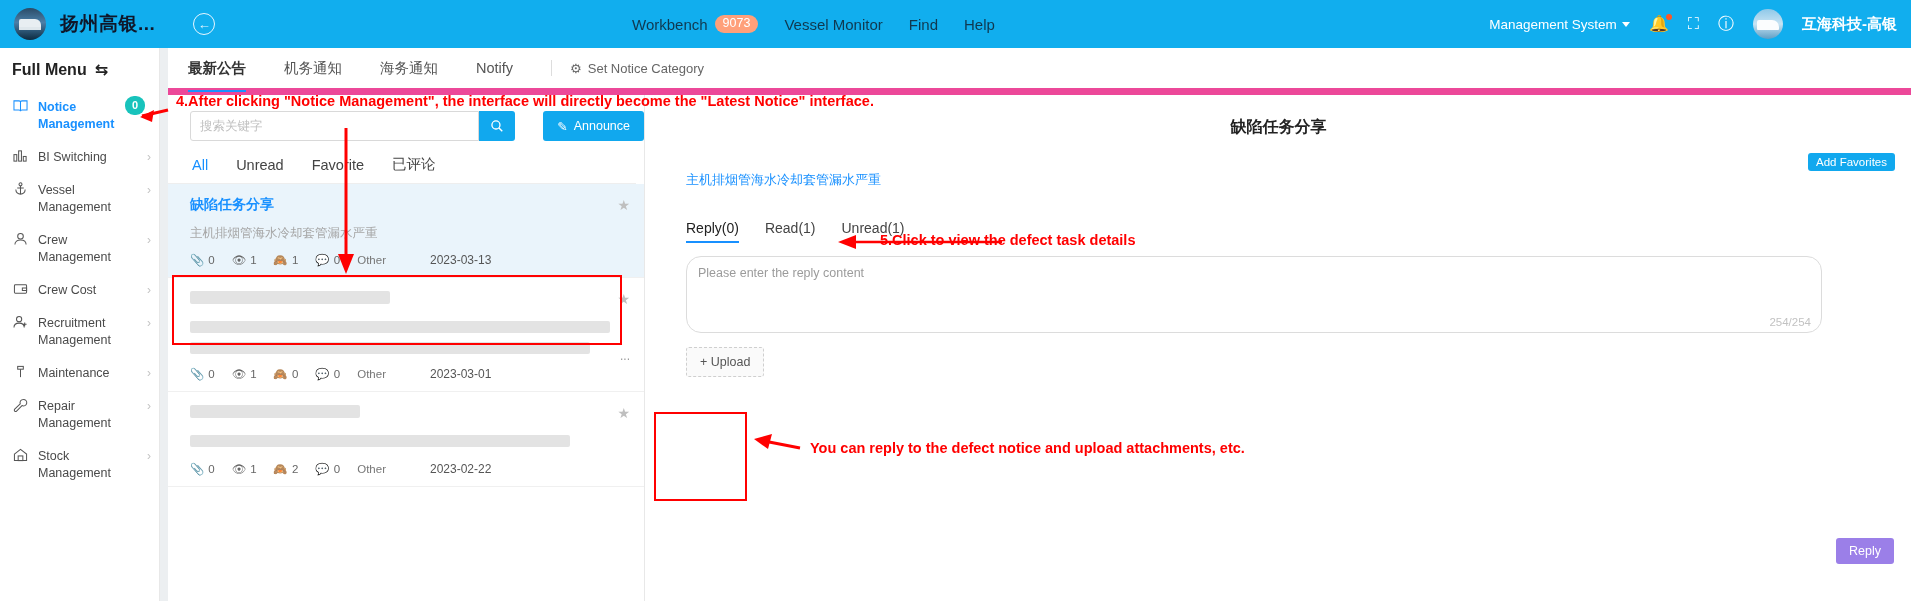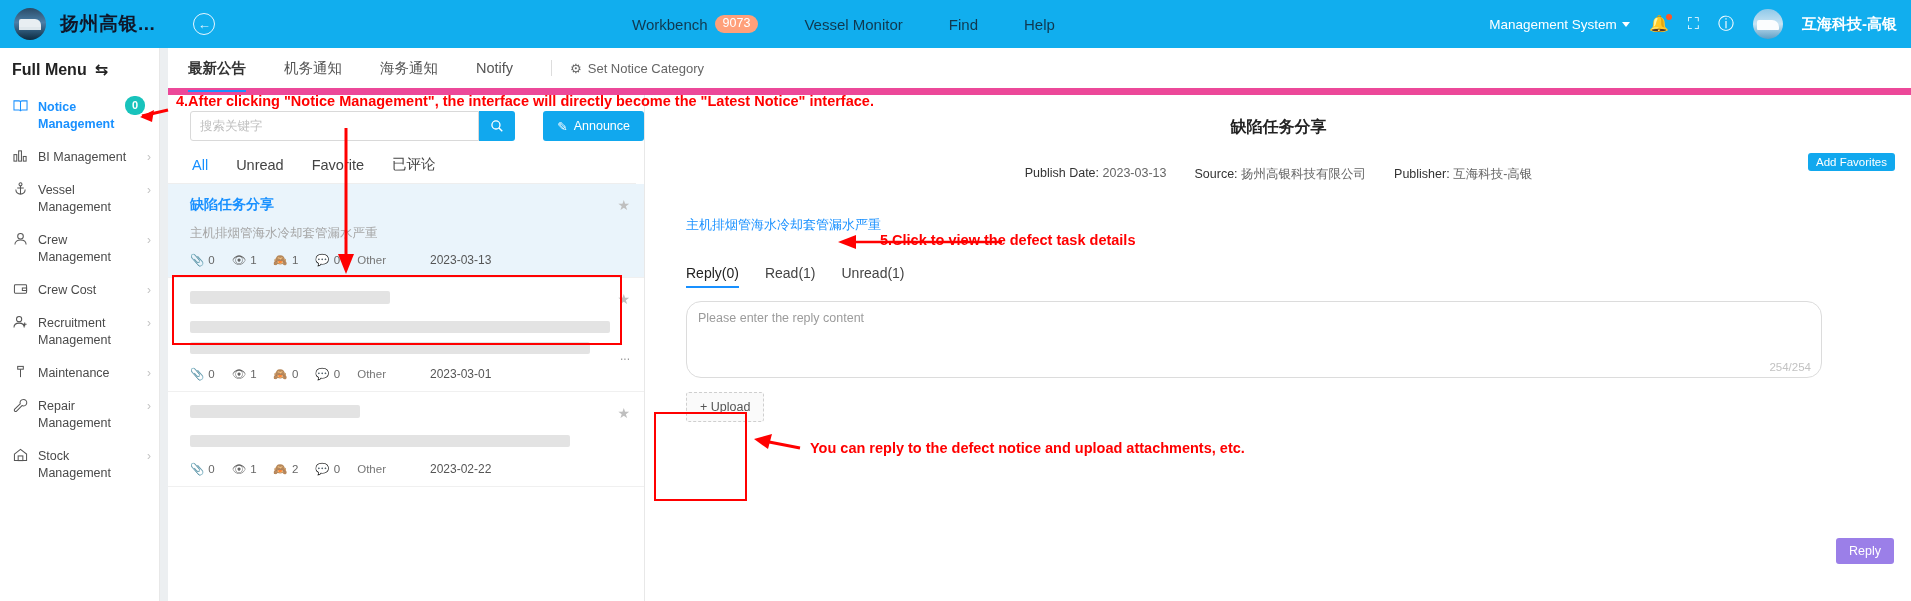--- a/index.html
+++ b/index.html
@@ -30,21 +30,21 @@
     color: #0f172a; font-size: 19px; font-weight: bold; margin-left: 14px;
     letter-spacing: .5px; white-space: nowrap;
   }
   .back-circle {
     width: 22px; height: 22px; border-radius: 50%; border: 1.6px solid #e7f6ff;
     margin-left: 38px; display: flex; align-items: center; justify-content: center;
     color: #eaf7ff; font-size: 13px; line-height: 1; cursor: pointer;
   }
   .nav-center {
     position: absolute; left: 632px; top: 0; height: 48px;
-    display: flex; align-items: center; gap: 46px;
+    display: flex; align-items: center; gap: 26px;
   }
   .nav-item {
     color: #10384f; font-size: 15px; cursor: pointer; white-space: nowrap;
     display: flex; align-items: center; gap: 7px;
   }
   .nav-badge {
     background: #ffa07a; color: #fff; font-size: 12.5px;
     border-radius: 10px; padding: 1px 8px 2px; line-height: 15px;
   }
   .header-right {
@@ -250,21 +250,21 @@
     </div>
 
     <div class="menu-item">
       <span class="menu-ico">
         <svg width="15" height="14" viewBox="0 0 16 15">
             <rect x="1" y="6" width="3" height="7" fill="none" stroke="currentColor" stroke-width="1.1"></rect>
             <rect x="6" y="2" width="3" height="11" fill="none" stroke="currentColor" stroke-width="1.1"></rect>
             <rect x="11" y="8" width="3" height="5" fill="none" stroke="currentColor" stroke-width="1.1"></rect>
           </svg>
       </span>
-      <span class="menu-label">BI Management</span>
+      <span class="menu-label">BI Switching</span>
       <span class="menu-chev">›</span>
     </div>
 
     <div class="menu-item">
       <span class="menu-ico">
         <svg width="15" height="14" viewBox="0 0 16 15">
             <circle cx="8" cy="2.5" r="1.6" fill="none" stroke="currentColor" stroke-width="1.1"></circle>
             <path d="M8 4.2V13M3 8c0 3 2.2 5 5 5s5-2 5-5M4.5 6.5h7" fill="none" stroke="currentColor" stroke-width="1.1"></path>
           </svg>
       </span>
@@ -461,34 +461,20 @@
           <span class="meta-other">Other</span>
           <span class="meta-date">2023-02-22</span>
         </div>
       </div>
     </div>
 
     <div class="detail">
       <div class="detail-title">缺陷任务分享</div>
       <div class="add-fav">Add Favorites</div>
 
-      <div class="detail-meta">
-        <div>
-          <span>Publish Date:</span>
-          <span class="val">2023-03-13</span>
-        </div>
-        <div>
-          <span>Source:</span>
-          <span class="val">扬州高银科技有限公司</span>
-        </div>
-        <div>
-          <span>Publisher:</span>
-          <span class="val">互海科技-高银</span>
-        </div>
-      </div>
 
       <div class="detail-link">主机排烟管海水冷却套管漏水严重</div>
 
       <div class="reply-tabs">
         <div class="rtab active">Reply(0)</div>
         <div class="rtab">Read(1)</div>
         <div class="rtab">Unread(1)</div>
       </div>
 
       <div class="reply-box">

